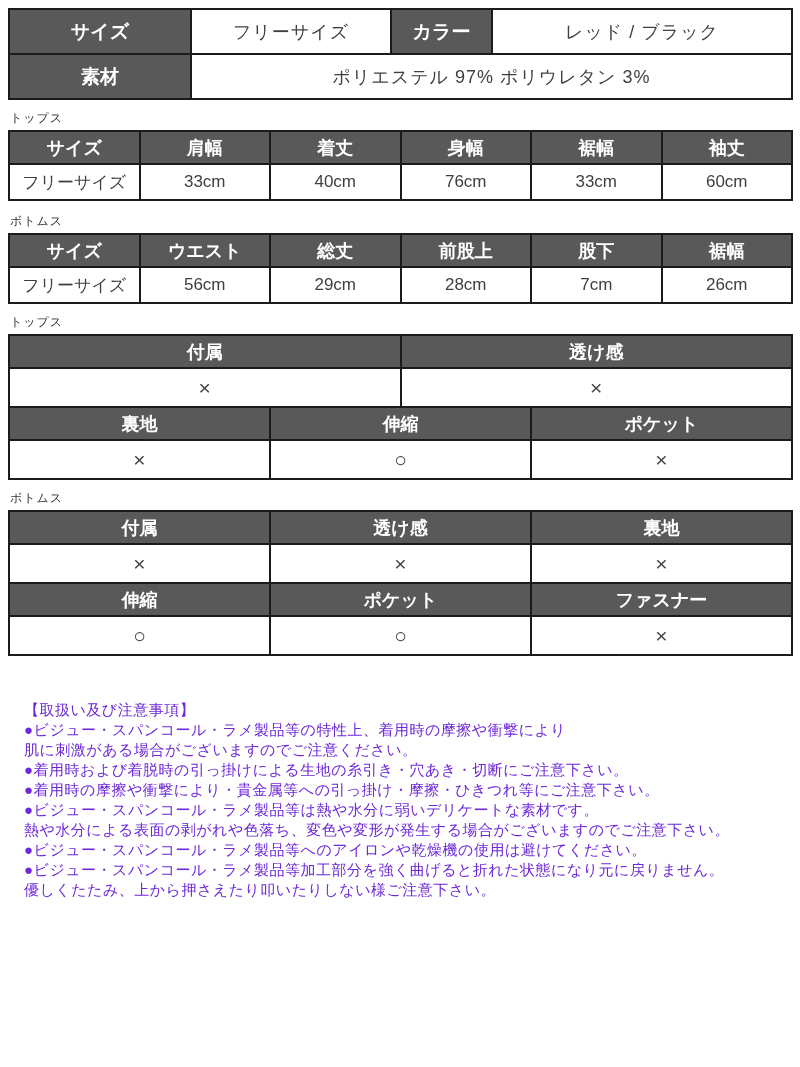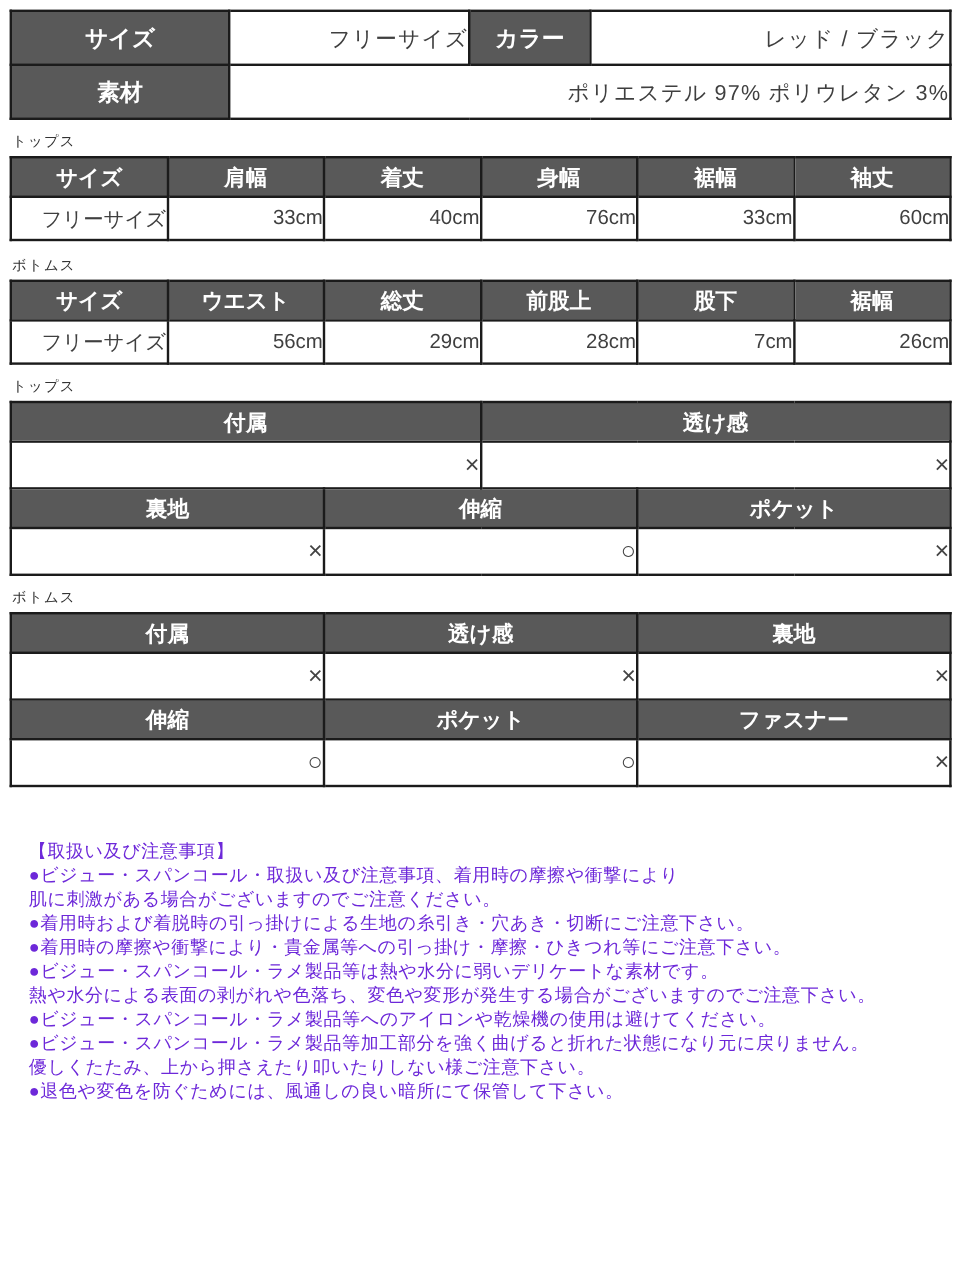--- a/index.html
+++ b/index.html
@@ -34,21 +34,20 @@
   }
   .tbl th {
     background: #595959;
     color: #ffffff;
     font-weight: bold;
     font-size: 18px;
   }
   .tbl td {
     color: #3f3f3f;
     font-size: 17px;
-    text-align: right;
   }
   .summary th { font-size: 19px; }
   .summary td { font-size: 18px; letter-spacing: 1px; }
   .r-tall { height: 45px; }
   .r-head { height: 33px; }
   .r-data { height: 36px; }
   .r-mark { height: 39px; }
   .r-mark td { font-size: 21px; color: #444444; }
   .section-label {
     font-size: 12px;
@@ -181,25 +180,24 @@
     <tr class="r-mark">
       <td>○</td>
       <td>○</td>
       <td>×</td>
     </tr>
   </tbody>
     </table>
 
   <div class="notes">
     <div class="line">【取扱い及び注意事項】</div>
-    <div class="line">●ビジュー・スパンコール・取扱い及び注意事項、着用時の摩擦や衝撃により</div>
+    <div class="line">●ビジュー・スパンコール・ラメ製品等の特性上、着用時の摩擦や衝撃により</div>
     <div class="line">肌に刺激がある場合がございますのでご注意ください。</div>
     <div class="line">●着用時および着脱時の引っ掛けによる生地の糸引き・穴あき・切断にご注意下さい。</div>
     <div class="line">●着用時の摩擦や衝撃により・貴金属等への引っ掛け・摩擦・ひきつれ等にご注意下さい。</div>
     <div class="line">●ビジュー・スパンコール・ラメ製品等は熱や水分に弱いデリケートな素材です。</div>
     <div class="line">熱や水分による表面の剥がれや色落ち、変色や変形が発生する場合がございますのでご注意下さい。</div>
     <div class="line">●ビジュー・スパンコール・ラメ製品等へのアイロンや乾燥機の使用は避けてください。</div>
     <div class="line">●ビジュー・スパンコール・ラメ製品等加工部分を強く曲げると折れた状態になり元に戻りません。</div>
     <div class="line">優しくたたみ、上から押さえたり叩いたりしない様ご注意下さい。</div>
-    <div class="line">●退色や変色を防ぐためには、風通しの良い暗所にて保管して下さい。</div>
   </div>
 
 </div>
 
 </body></html>

